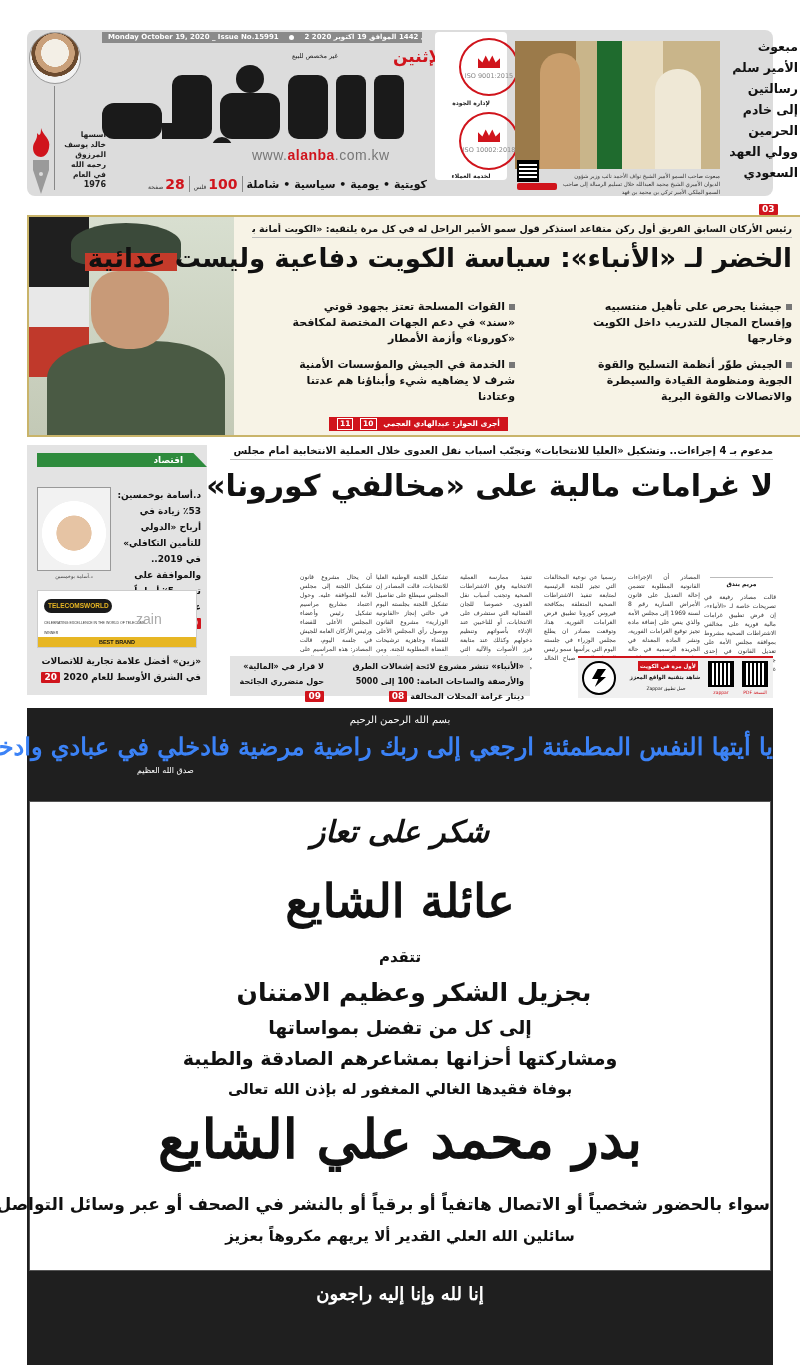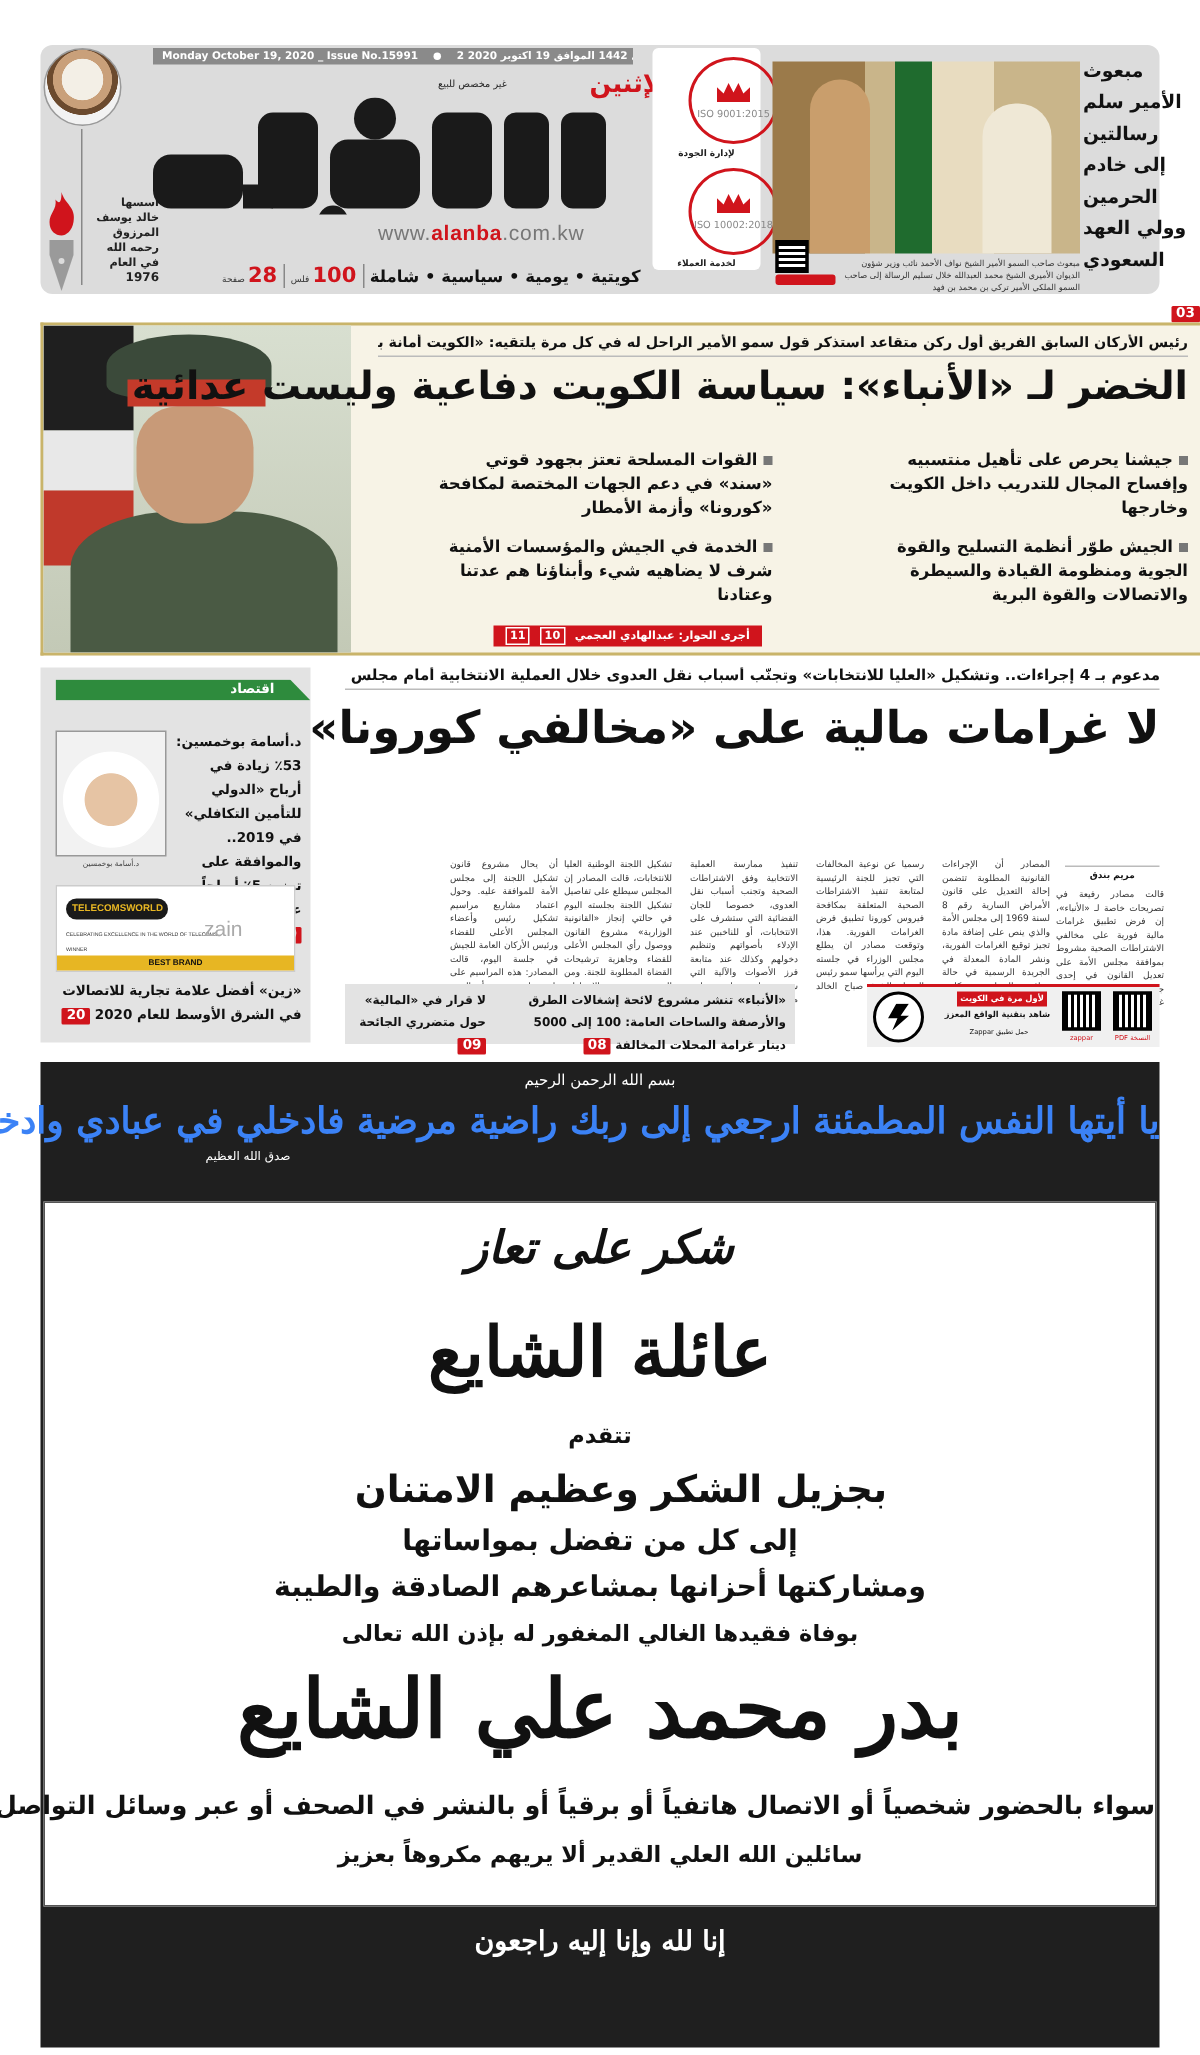--- a/index.html
+++ b/index.html
@@ -31,23 +31,23 @@
   .iso-seal{position:absolute;left:6px;width:60px;height:58px;border:2px solid #d0141c;border-radius:50%;display:flex;align-items:center;justify-content:center;flex-direction:column;margin-left:18px;}
   .iso-seal .crown{width:22px;height:14px;background:#d0141c;clip-path:polygon(0 100%,0 30%,20% 60%,35% 10%,50% 55%,65% 10%,80% 60%,100% 30%,100% 100%);}
   .iso-seal .iso-code{font-size:6.5px;color:#888;margin-top:4px;}
   .iso-label{position:absolute;left:0;width:72px;text-align:center;font-size:6px;font-weight:bold;color:#222;}
   #emir-photo{position:absolute;left:488px;top:11px;width:205px;height:128px;background:linear-gradient(90deg,#9b7a4a 0 30%,#c9b58a 30% 40%,#1f6b2e 40% 52%,#e8dcc0 52% 72%,#c9b58a 72%);overflow:hidden;}
   #emir-photo .p1{position:absolute;left:25px;top:12px;width:40px;height:116px;background:#c99e6c;border-radius:20px 20px 0 0;}
   #emir-photo .p2{position:absolute;left:140px;top:28px;width:46px;height:100px;background:#efe8d6;border-radius:22px 22px 0 0;}
   #qr-icon{position:absolute;left:490px;top:130px;width:22px;height:22px;background:repeating-linear-gradient(0deg,#000 0 2px,#fff 2px 4px),#000;border:2px solid #000;}
   #watch-badge{position:absolute;left:490px;top:153px;width:40px;height:7px;background:#d0141c;border-radius:2px;}
   #emir-caption{position:absolute;left:535px;top:142px;width:158px;font-size:5.5px;line-height:8px;color:#333;text-align:right;}
-  #emir-headline{position:absolute;left:695px;top:6px;width:76px;font-size:12.5px;font-weight:bold;line-height:21px;text-align:left;color:#111;}
+  #emir-headline{position:absolute;left:695px;top:6px;width:76px;font-size:12.5px;font-weight:bold;line-height:21px;text-align:right;color:#111;}
   .pg-badge{display:inline-block;background:#d0141c;color:#fff;font-weight:bold;font-size:9px;line-height:11px;padding:0 3px;border-radius:1px;}
-  #emir-page{position:absolute;left:732px;top:174px;margin-left:22px;}
+  #emir-page{position:absolute;left:732px;top:174px;}
 
   
   #interview{position:absolute;left:27px;top:215px;width:773px;height:222px;background:#f7f3e6;border:2px solid #c9b46a;border-right:none;}
   #general-photo{position:absolute;left:0;top:0;width:205px;height:218px;background:linear-gradient(180deg,#d8dfd0 0,#c3c9b6 100%);overflow:hidden;}
   #general-photo .flag1{position:absolute;left:0;top:0;width:60px;height:70px;background:#1f1f1f;}
   #general-photo .flag2{position:absolute;left:0;top:70px;width:60px;height:40px;background:#e8e8e8;}
   #general-photo .flag3{position:absolute;left:0;top:110px;width:60px;height:50px;background:#c0392b;}
   #general-photo .cap{position:absolute;left:42px;top:6px;width:110px;height:42px;background:#3b4a3a;border-radius:50% 50% 20% 20%;}
   #general-photo .band{position:absolute;left:56px;top:36px;width:92px;height:18px;background:#c43a2a;}
   #general-photo .face{position:absolute;left:62px;top:54px;width:78px;height:78px;background:#c89a78;border-radius:35% 35% 45% 45%;}

